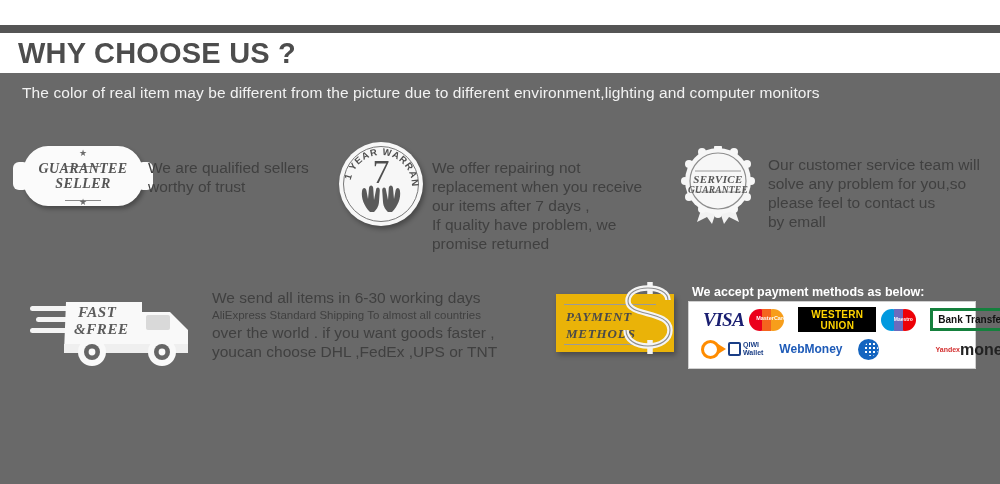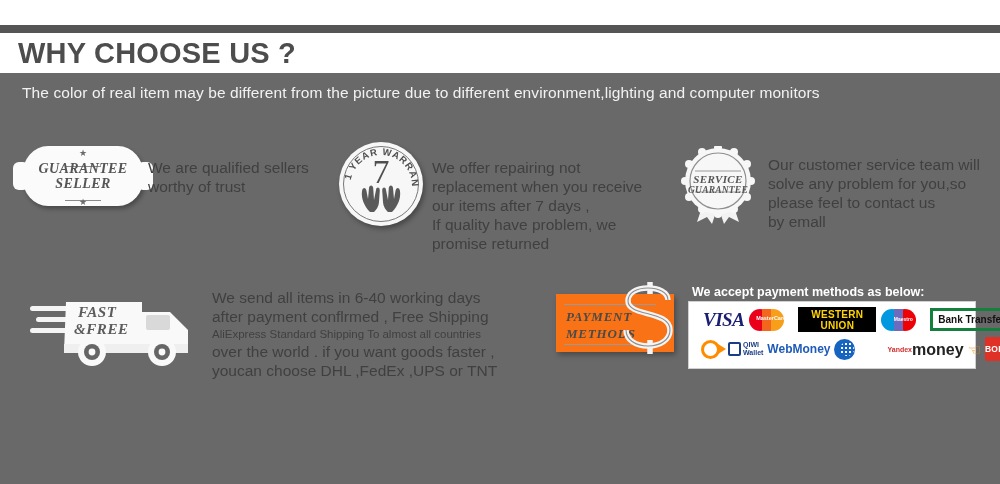--- a/index.html
+++ b/index.html
@@ -68,36 +68,36 @@
   .badge-service{
     position:absolute;left:679px;top:146px;width:78px;height:78px;
   }
   .svc-seal{position:absolute;left:0;top:0;width:78px;height:78px;}
 
   
   .truck{position:absolute;left:30px;top:286px;width:175px;height:86px;}
 
   
   .pm-card{
-    position:absolute;left:556px;top:294px;width:118px;height:58px;background:#f97316;
+    position:absolute;left:556px;top:294px;width:118px;height:58px;background:#eab308;
     box-shadow:2px 3px 5px rgba(0,0,0,.3);
   }
   .pm-card .pm-l{position:absolute;left:10px;font-family:"Liberation Serif","DejaVu Serif",serif;
     font-style:italic;font-weight:bold;font-size:13px;color:#4a4a4a;letter-spacing:.8px;}
   .pm-card .pm-l1{top:15px;}
   .pm-card .pm-l2{top:32px;}
   .pm-card .pm-rule{position:absolute;left:8px;width:92px;height:1px;background:#9a9a9a;}
   .pm-dollar{position:absolute;left:610px;top:282px;width:82px;height:86px;z-index:3;}
 
   
   .pm-title{position:absolute;left:692px;top:285px;font-size:12.5px;font-weight:bold;color:#ffffff;}
   .pm-panel{position:absolute;left:688px;top:301px;width:288px;height:68px;background:#ffffff;
     border:1px solid #d0d0d0;box-sizing:border-box;padding:3px 12px;}
   .pm-row{display:flex;align-items:center;height:29px;gap:5px;}
-  .pm-row.r2{height:30px;gap:4px;}
+  .pm-row.r2{height:30px;gap:16px;}
 
   .lg{display:flex;align-items:center;justify-content:center;flex:none;}
 
   .lg-visa{font-family:"Liberation Serif","DejaVu Serif",serif;font-style:italic;font-weight:bold;
     font-size:19px;color:#1a1f71;letter-spacing:-.5px;padding-left:2px;}
   .lg-mc{position:relative;width:44px;height:22px;}
   .lg-mc .c{position:absolute;top:0;width:22px;height:22px;border-radius:50%;}
   .lg-mc .c1{left:0;background:#eb001b;}
   .lg-mc .c2{left:13px;background:#f79e1b;}
   .lg-mc .ov{position:absolute;left:13px;top:0;width:9px;height:22px;background:#f4651e;}
@@ -241,22 +241,21 @@
       <circle cx="132" cy="66" r="8" fill="#666"></circle>
       <circle cx="132" cy="66" r="3.4" fill="#f9f9f9"></circle>
     </svg>
     <div style="position:absolute;left:48px;top:18px;font-family:'Liberation Serif','DejaVu Serif',serif;
                 font-style:italic;font-weight:bold;font-size:15px;color:#5c5c5c;letter-spacing:.6px;line-height:17px;">FAST</div>
     <div style="position:absolute;left:44px;top:35px;font-family:'Liberation Serif','DejaVu Serif',serif;
                 font-style:italic;font-weight:bold;font-size:15px;color:#5c5c5c;letter-spacing:.6px;line-height:17px;">&amp;FREE</div>
   </div>
 
   <div class="cell" style="left:212px;top:288px;">
-    <span class="ln f-text" style="display:block;">We send all items in 6-40 working days</span>
-    <span class="ln f-text" style="display:block;">after payment conflrmed , Free Shipping</span>
+    <span class="ln f-text" style="display:block;">We send all items in 6-30 working days</span>
     <span class="ln f-text small" style="display:block;line-height:16px;">AliExpress Standard Shipping    To almost all countries</span>
     <span class="ln f-text" style="display:block;">over the world . if you want goods faster ,</span>
     <span class="ln f-text" style="display:block;">youcan choose DHL ,FedEx ,UPS or TNT</span>
   </div>
 
   <div class="pm-card">
     <div class="pm-rule" style="top:10px;"></div>
     <div class="pm-l pm-l1">PAYMENT</div>
     <div class="pm-l pm-l2">METHODS</div>
     <div class="pm-rule" style="top:50px;"></div>

